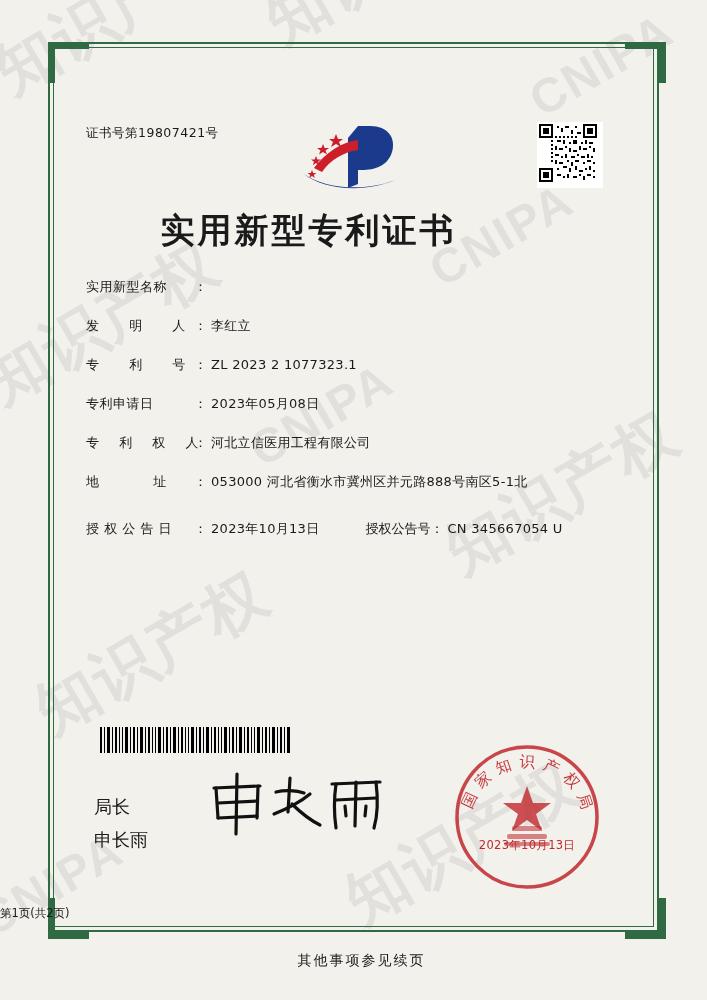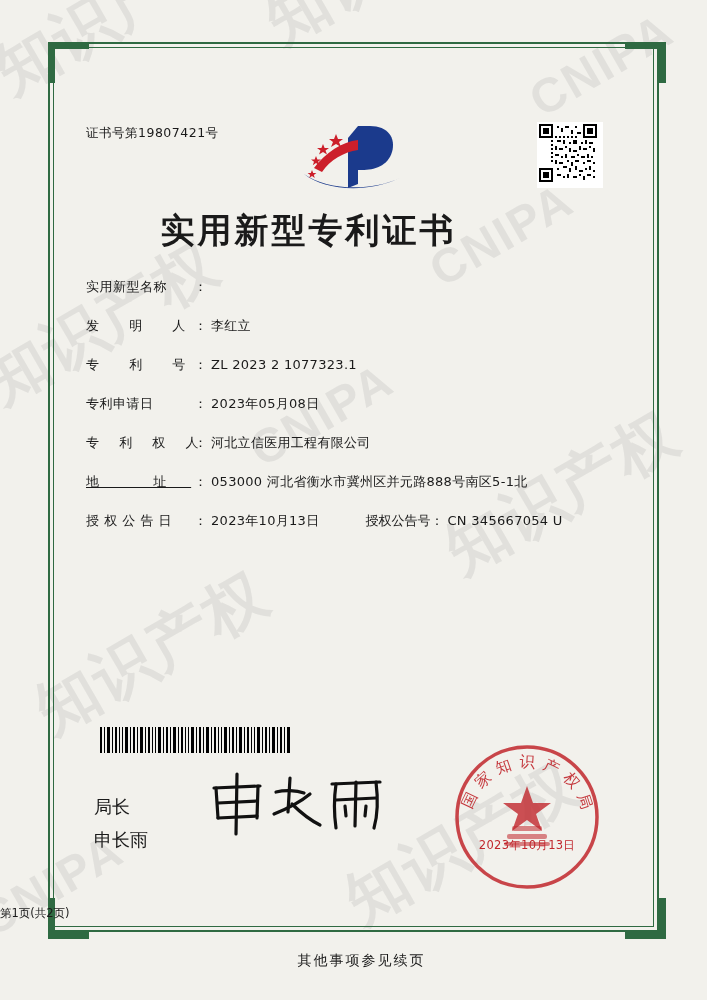--- a/index.html
+++ b/index.html
@@ -138,25 +138,26 @@
     margin-bottom: 21px;
     white-space: nowrap;
   }
   .field-label {
     display: inline-block;
     width: 108px;
     letter-spacing: 0.5px;
   }
   .field-label.sp1 { letter-spacing: 8px; }
   .field-label.sp2 { letter-spacing: 13px; }
-  .field-label.sp3 { letter-spacing: 25px; text-decoration: underline; }
+  .field-label.sp3 { letter-spacing: 25px; }
   .field-sep { margin-right: 4px; }
   .field-value { letter-spacing: 0.3px; }
   .field-row.inline2 .second-label {
     margin-left: 46px;
+    margin-top: 8px;
   }
 
   .paragraphs {
     position: absolute;
     left: 86px;
     top: 573px;
     width: 534px;
     font-size: 12.5px;
     line-height: 2.05;
     font-family: "DejaVu Sans", "Liberation Sans", sans-serif;

